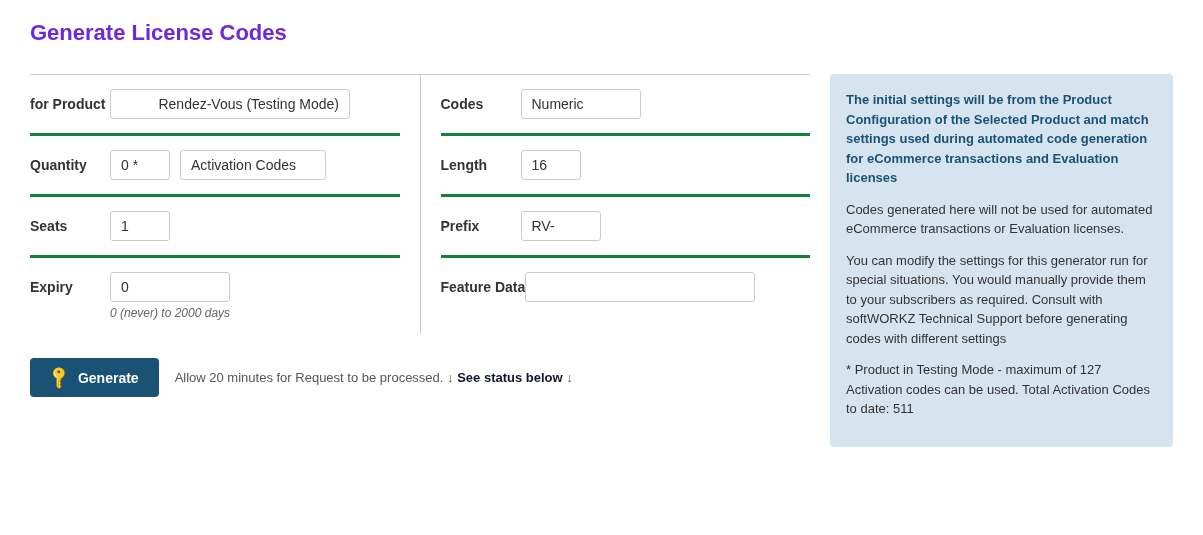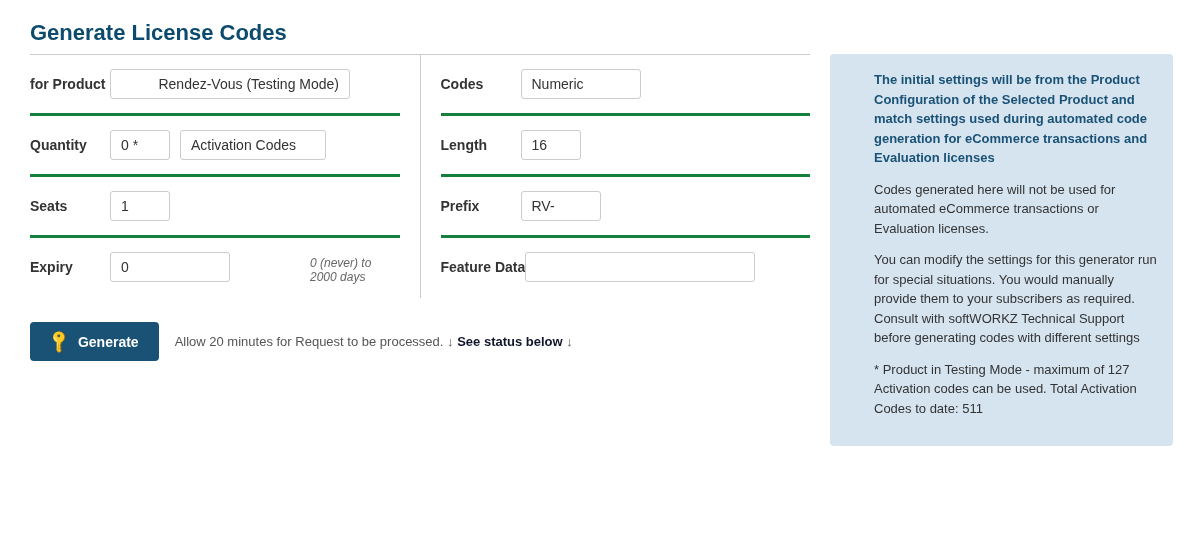--- a/index.html
+++ b/index.html
@@ -4,45 +4,44 @@
   <style>
     * { box-sizing: border-box; margin: 0; padding: 0; }
     body {
       font-family: Arial, sans-serif;
       font-size: 14px;
       color: #333;
       background: #fff;
       padding: 20px 30px;
     }
     h1 {
-      color: #0c4a6e;
+      color: #6d28d9;
       font-size: 22px;
       font-weight: bold;
-      margin-bottom: 8px;
+      margin-bottom: 28px;
     }
     .main-layout {
       display: flex;
       gap: 20px;
     }
     .left-panel {
       flex: 0 0 780px;
       max-width: 780px;
     }
     .right-panel {
       flex: 1;
       background: #d6e4f0;
       padding: 16px;
       border-radius: 4px;
       font-size: 13px;
       color: #333;
       line-height: 1.5;
     }
     .right-panel p {
       margin-bottom: 12px;
-      margin-left: 28px;
     }
     .right-panel .highlight {
       color: #1a5276;
       font-weight: bold;
     }
     .two-columns {
       display: flex;
       gap: 20px;
     }
     .column {
@@ -111,21 +110,21 @@
     .length-input {
       width: 60px;
     }
     .prefix-input {
       width: 80px;
     }
     .feature-input {
       width: 230px;
     }
     .expiry-row {
-      flex-direction: row;
+      flex-direction: column;
       align-items: flex-start;
     }
     .expiry-row .expiry-inner {
       display: flex;
       align-items: center;
     }
     .generate-section {
       margin-top: 24px;
       display: flex;
       align-items: center;

